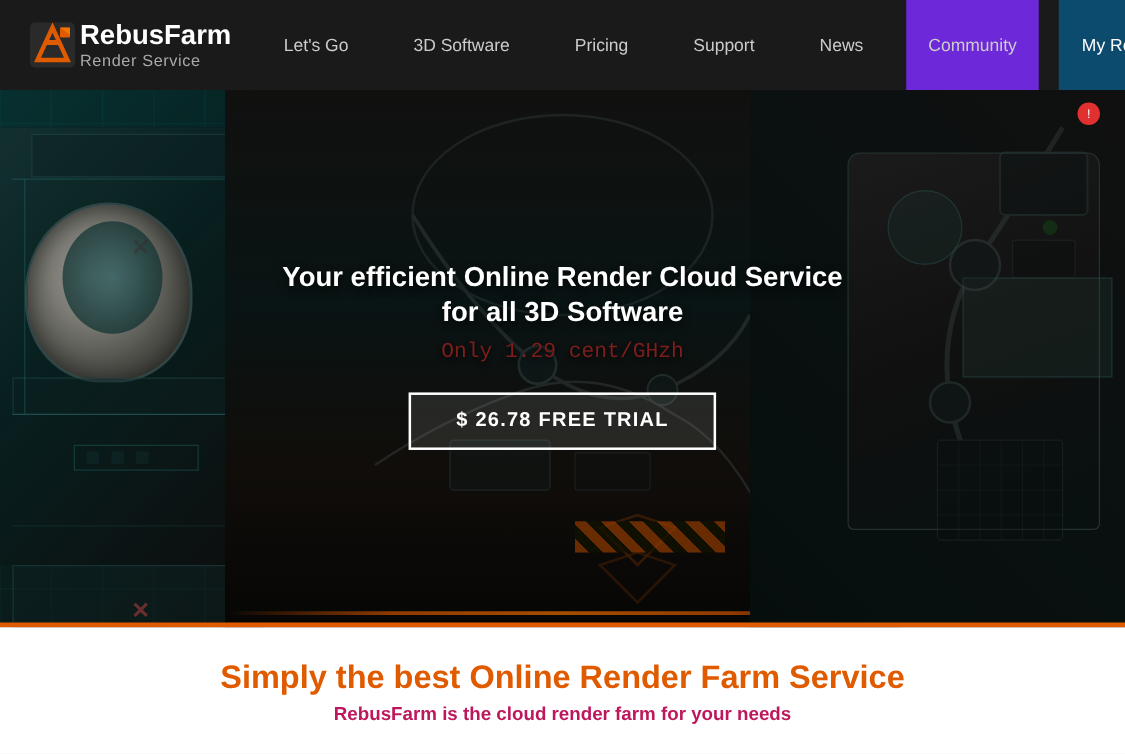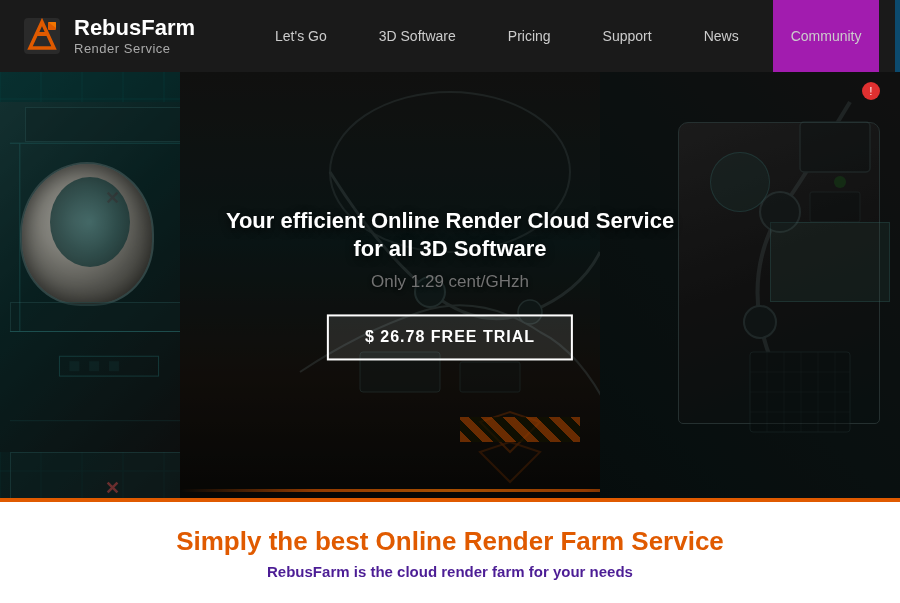--- a/index.html
+++ b/index.html
@@ -12,22 +12,21 @@
       height: 72px;
       background: #1a1a1a;
       display: flex;
       align-items: center;
       z-index: 100;
       padding: 0 20px;
     }
     .logo-area {
       display: flex;
       align-items: center;
-      gap: 10px;
-      margin-right: 62px;
+      margin-right: 24px;
     }
     .logo-icon {
       width: 44px;
       height: 44px;
     }
     .logo-text {
       display: flex;
       flex-direction: column;
     }
     .logo-name {
@@ -54,21 +53,21 @@
       color: #ccc;
       font-size: 14px;
       padding: 0 18px;
       height: 72px;
       display: flex;
       align-items: center;
       cursor: pointer;
       white-space: nowrap;
       transition: color 0.2s;
     }
-    .nav-item.community { background: #a21caf; }
+    .nav-item.community { background: #6d28d9; }
     .nav-item.my-rel { 
       background: #0c4a6e;
       color: #fff;
       margin-left: auto;
     }
 
     
     .hero {
       position: absolute;
       top: 72px;
@@ -211,25 +210,26 @@
     }
     .hero-title {
       color: #fff;
       font-size: 22px;
       font-weight: 700;
       line-height: 1.25;
       text-shadow: 0 2px 8px rgba(0,0,0,0.8);
       max-width: 640px;
     }
     .hero-subtitle {
-      color: #737373;
+      color: #7f1d1d;
       font-size: 17px;
       margin-top: 10px;
       text-shadow: 0 1px 4px rgba(0,0,0,0.8);
       font-weight: 300;
+      font-family: Liberation Mono, monospace;
     }
     .hero-cta {
       display: inline-block;
       margin-top: 22px;
       padding: 12px 36px;
       background: rgba(255,255,255,0.1);
       border: 2px solid #fff;
       color: #fff;
       font-size: 16px;
       font-weight: 600;
@@ -251,21 +251,21 @@
       justify-content: center;
       gap: 6px;
     }
     .bottom-title {
       color: #e05a00;
       font-size: 26px;
       font-weight: 700;
       text-align: center;
     }
     .bottom-sub {
-      color: #4c1d95;
+      color: #be185d;
       font-size: 15px;
       font-weight: 600;
       text-align: center;
     }
 
     
     .notif-badge {
       position: absolute;
       top: 8px;
       right: 8px;

